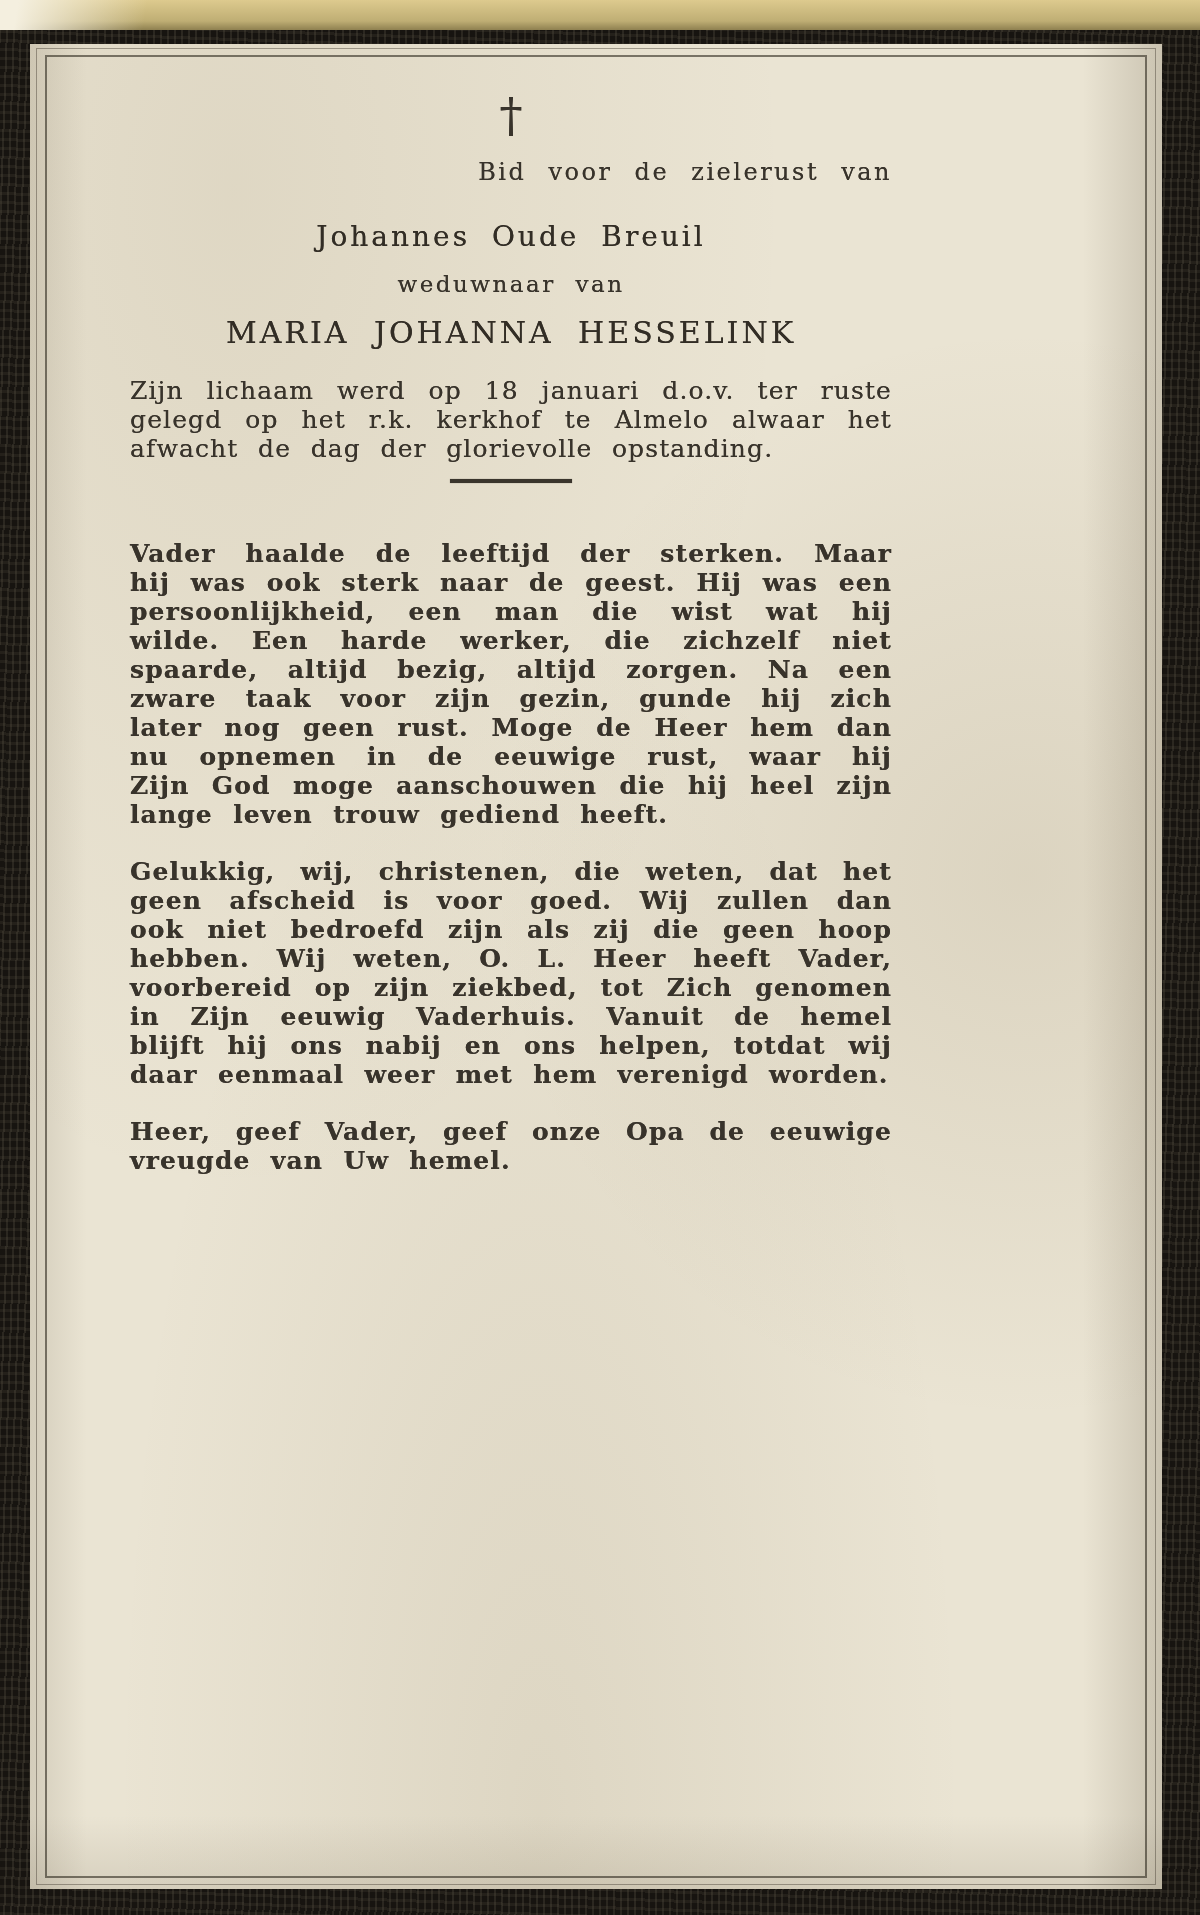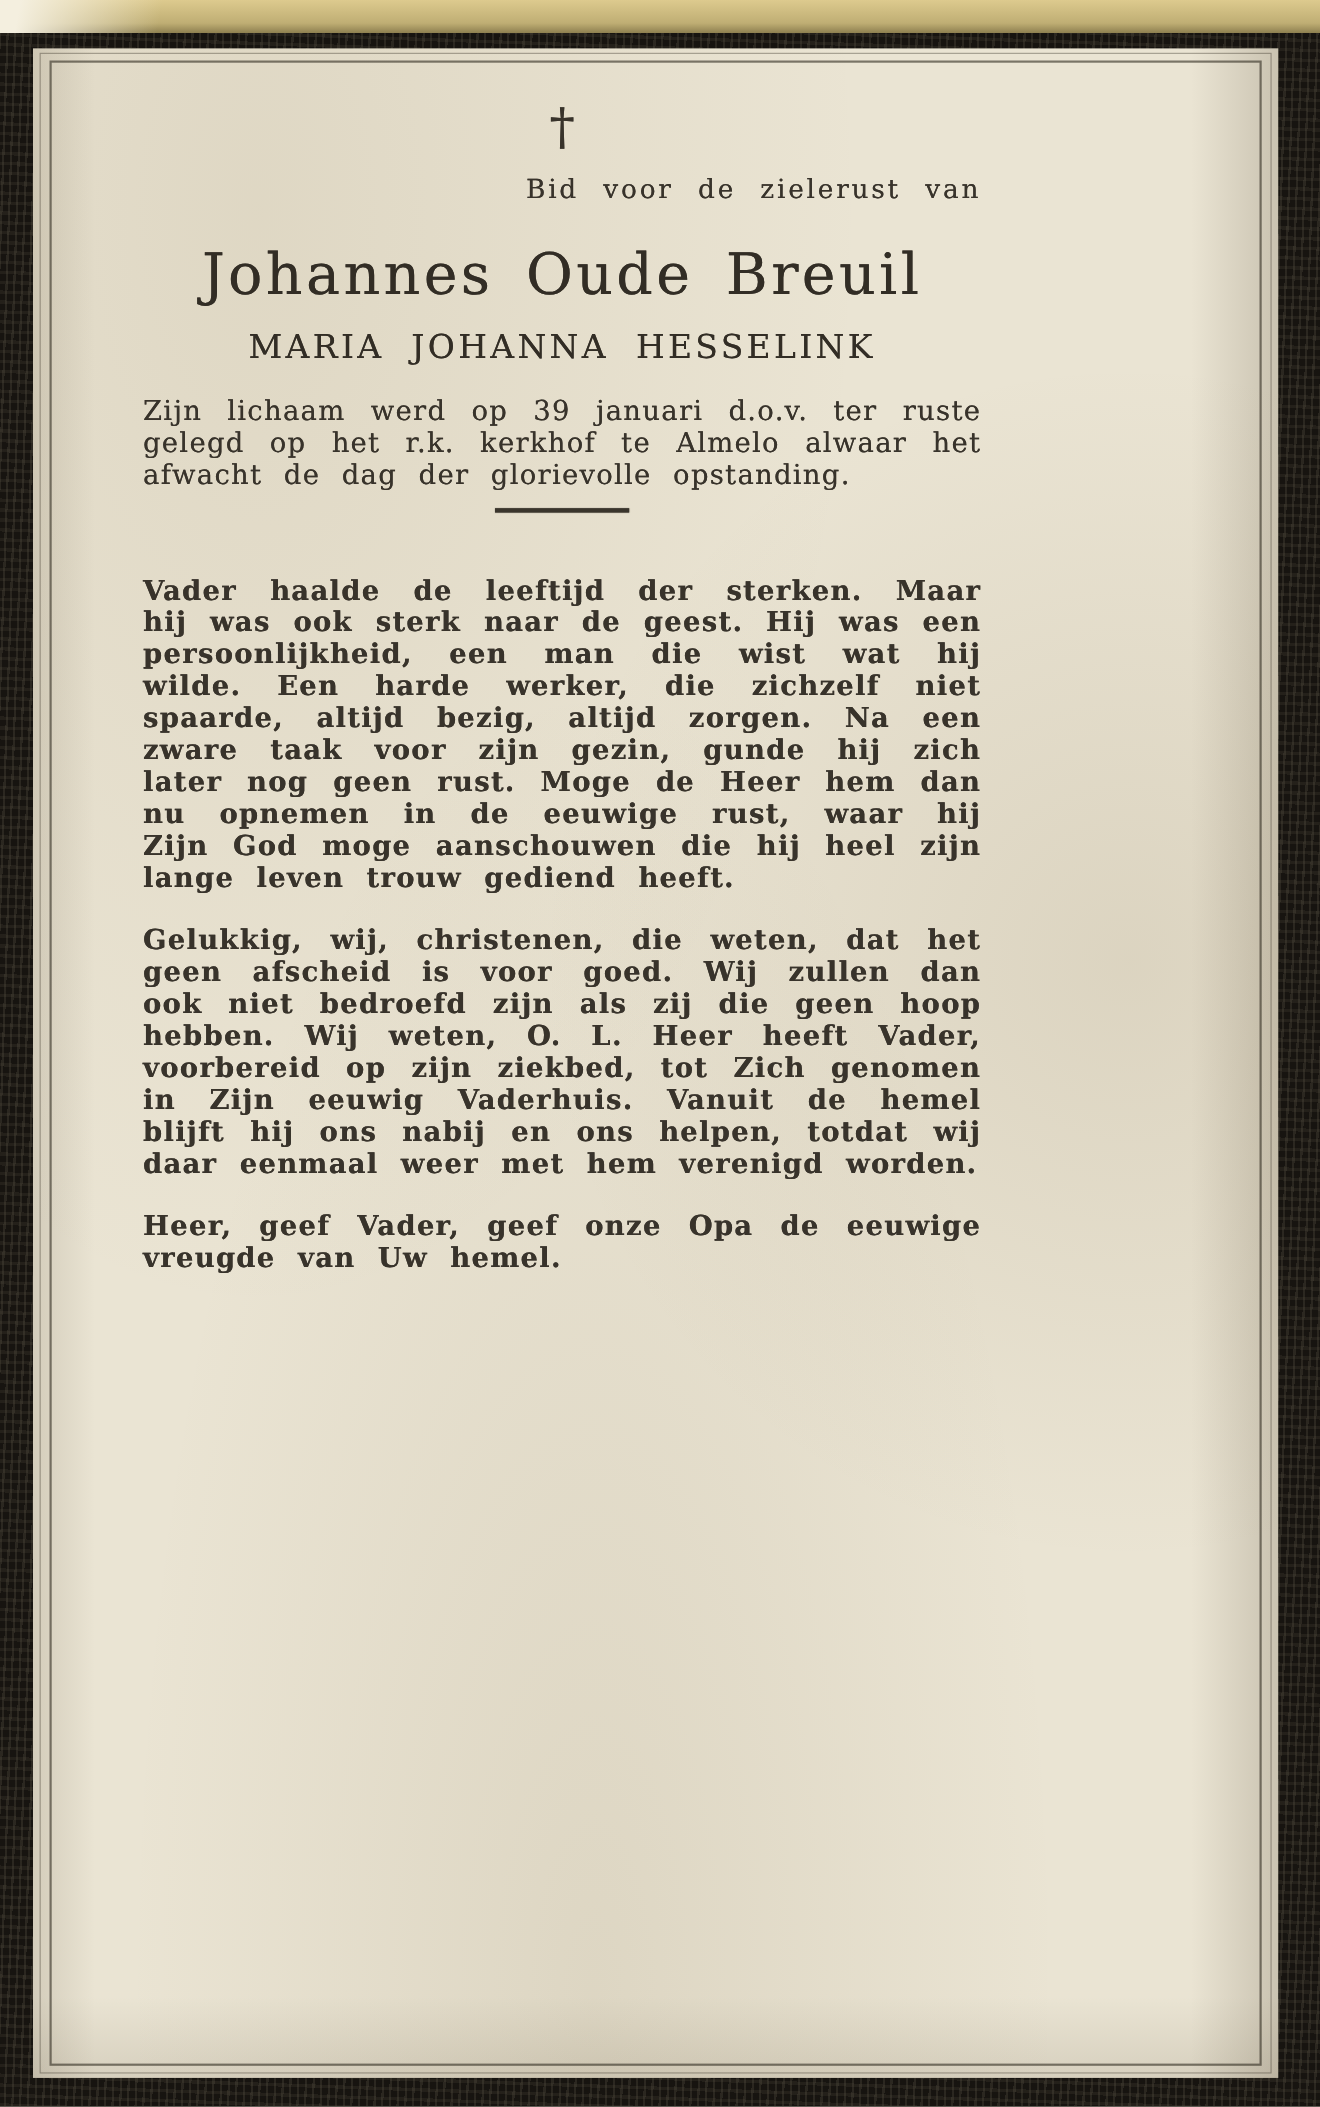--- a/index.html
+++ b/index.html
@@ -79,21 +79,21 @@
   .intro {
     text-align: right;
     font-size: 24px;
     letter-spacing: 2.5px;
     word-spacing: 12px;
     margin: 0 0 34px 0;
   }
 
   .name {
     text-align: center;
-    font-size: 52px;
+    font-size: 28px;
     font-weight: normal;
     letter-spacing: 3px;
     word-spacing: 10px;
     margin: 0 0 18px 0;
     color: #322d25;
   }
 
   .relation {
     text-align: center;
     font-size: 23px;
@@ -146,25 +146,26 @@
     <div class="frame-inner"></div>
 
     <div class="content">
 
       <div class="cross">†</div>
 
       <div class="intro">Bid voor de zielerust van</div>
 
       <h1 class="name">Johannes Oude Breuil</h1>
 
+      <div class="relation">weduwnaar van</div>
 
       <h2 class="spouse">MARIA JOHANNA HESSELINK</h2>
 
       <div class="vitals body-text">
-        <p>Zijn lichaam werd op 39 januari d.o.v. ter ruste gelegd op het r.k. kerkhof te Almelo alwaar het afwacht de dag der glorievolle opstanding.</p>
+        <p>Zijn lichaam werd op 18 januari d.o.v. ter ruste gelegd op het r.k. kerkhof te Almelo alwaar het afwacht de dag der glorievolle opstanding.</p>
       </div>
 
       <div class="divider"></div>
 
       <div class="memorial body-text">
         <p>Vader haalde de leeftijd der sterken. Maar hij was ook sterk naar de geest. Hij was een persoonlijkheid, een man die wist wat hij wilde. Een harde werker, die zichzelf niet spaarde, altijd bezig, altijd zorgen. Na een zware taak voor zijn gezin, gunde hij zich later nog geen rust. Moge de Heer hem dan nu opnemen in de eeuwige rust, waar hij Zijn God moge aanschouwen die hij heel zijn lange leven trouw gediend heeft.</p>
         <p>Gelukkig, wij, christenen, die weten, dat het geen afscheid is voor goed. Wij zullen dan ook niet bedroefd zijn als zij die geen hoop hebben. Wij weten, O. L. Heer heeft Vader, voorbereid op zijn ziekbed, tot Zich genomen in Zijn eeuwig Vaderhuis. Vanuit de hemel blijft hij ons nabij en ons helpen, totdat wij daar eenmaal weer met hem verenigd worden.</p>
         <p>Heer, geef Vader, geef onze Opa de eeuwige vreugde van Uw hemel.</p>
       </div>
 

